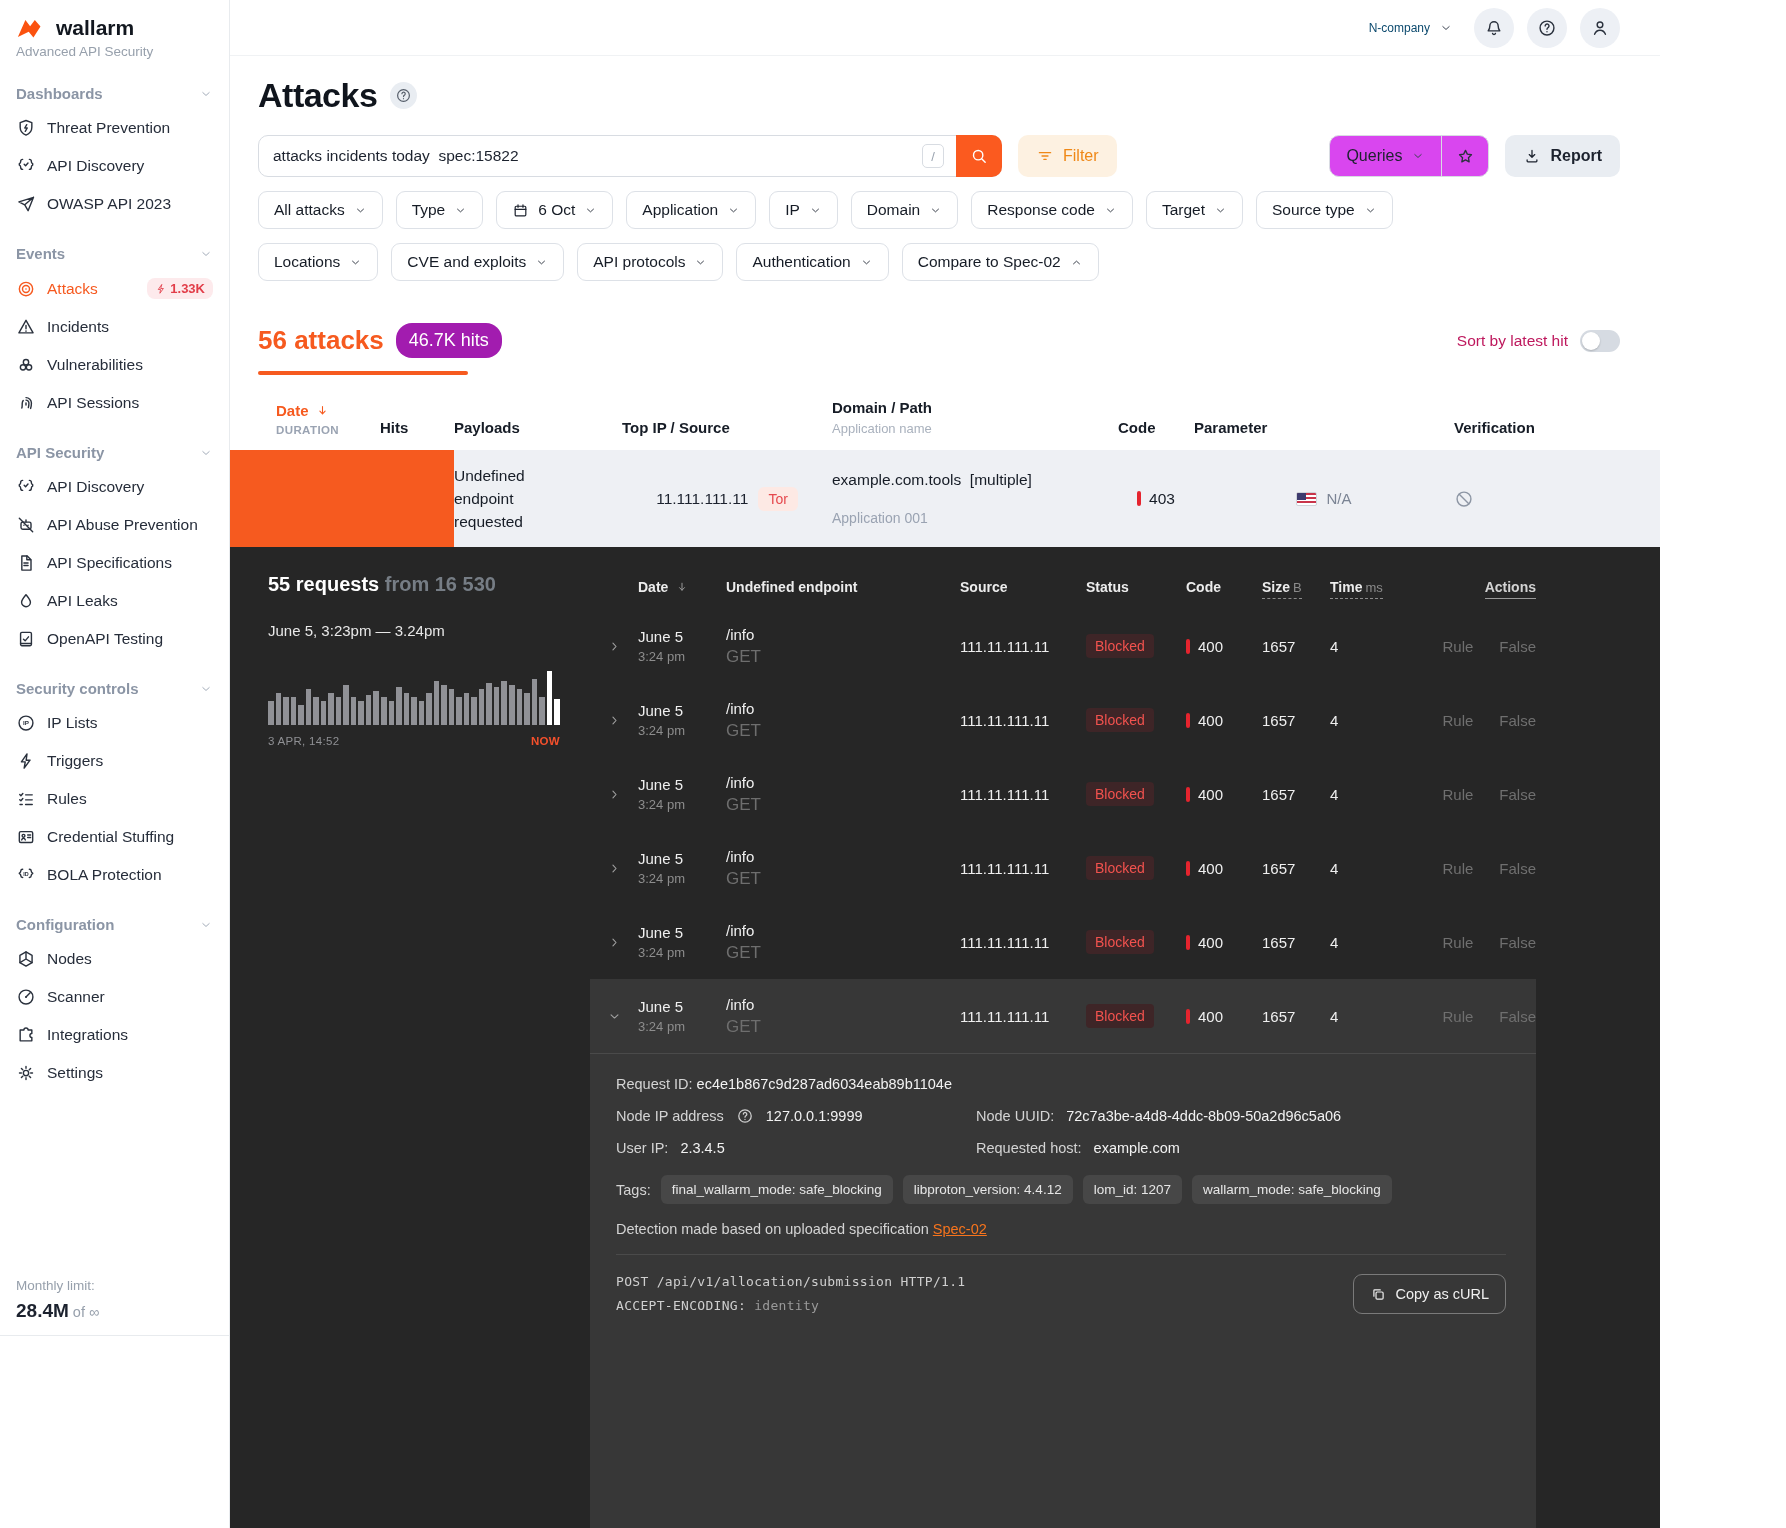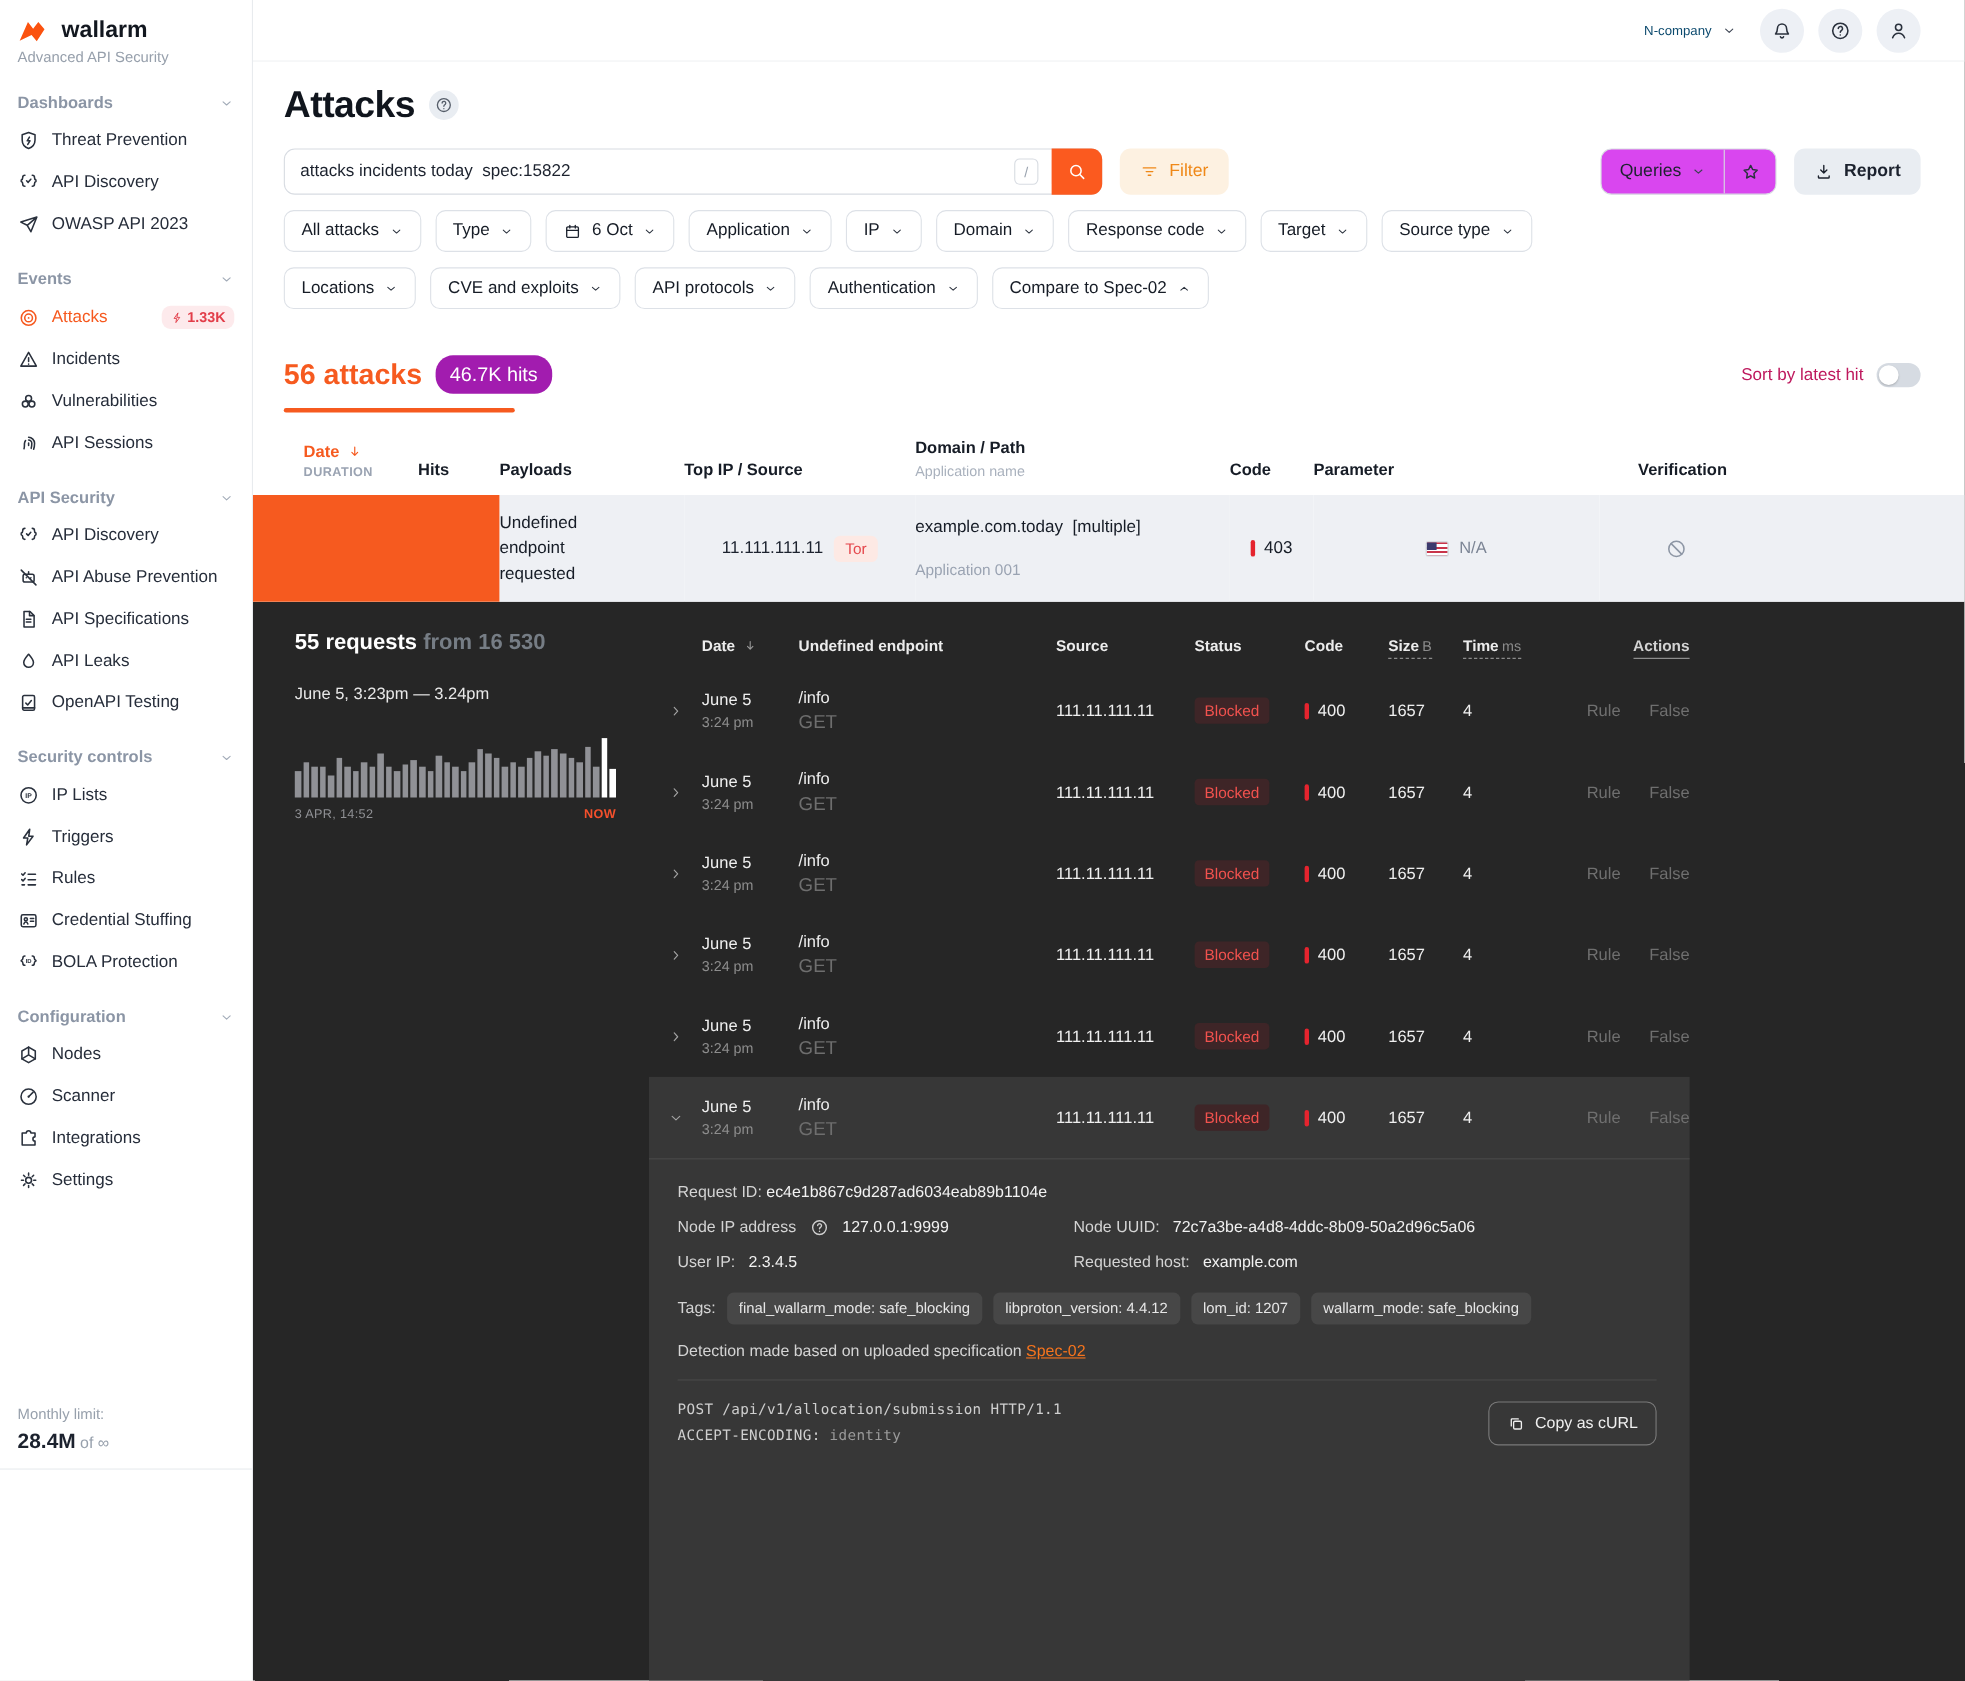--- a/index.html
+++ b/index.html
@@ -1,17 +1,17 @@
 <!DOCTYPE html>
 <html><head>
 <meta charset="utf-8">
 <style>
   html,body{margin:0;padding:0}
   *{box-sizing:border-box}
-  .app{width:1786px;height:1528px;display:flex;font-family:"Liberation Sans",sans-serif;background:#fff;color:#1c222e;overflow:hidden;position:relative}
+  .app{width:1660px;height:1528px;display:flex;font-family:"Liberation Sans",sans-serif;background:#fff;color:#1c222e;overflow:hidden;position:relative}
   svg{display:block}
 
   
   .sidebar{width:230px;min-width:230px;background:#fff;border-right:1px solid #e8ebee;position:relative}
   .brand{padding:16px 16px 4px}
   .brand-row{display:flex;align-items:center;gap:8px}
   .brand-name{font-size:21px;font-weight:bold;color:#12171f}
   .brand-sub{font-size:13.5px;color:#97a0ac;margin-top:4px}
   .nav-section{margin-top:12px}
   .nav-section-head{display:flex;align-items:center;justify-content:space-between;padding:10px 16px 7px;color:#8b95a5;font-weight:bold;font-size:15px;cursor:pointer}
@@ -799,21 +799,21 @@
           <div class="peach ar-hits">
             <b>16k</b>
             <span>836</span>
           </div>
           <div class="ar-payload">Undefined endpoint requested</div>
           <div class="ar-ip">
             <span>11.111.111.11</span>
             <span class="tor-badge">Tor</span>
           </div>
           <div class="ar-domain">
-            <div class="l1"><span>example.com.today</span>&nbsp;&nbsp;<span>[multiple]</span></div>
+            <div class="l1"><span>example.com.tools</span>&nbsp;&nbsp;<span>[multiple]</span></div>
             <div class="l2">Application 001</div>
           </div>
           <div class="ar-code">
             <span class="code-bar"></span>
             <span>403</span>
           </div>
           <div class="ar-param">
             <span class="flag"></span>
             <span>N/A</span>
           </div>

